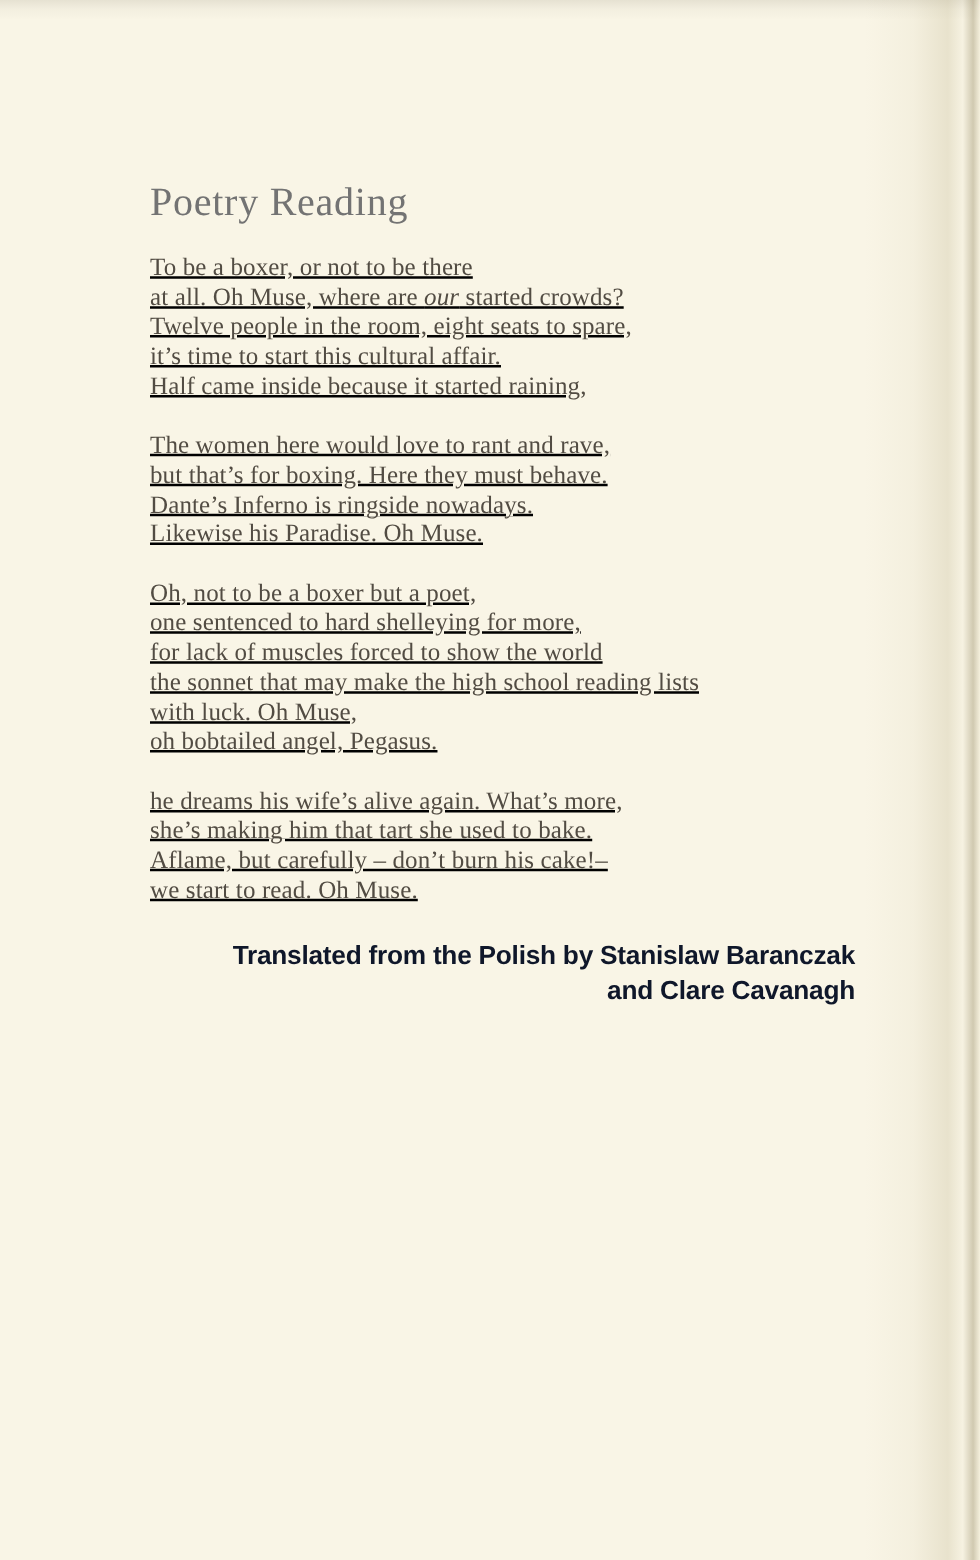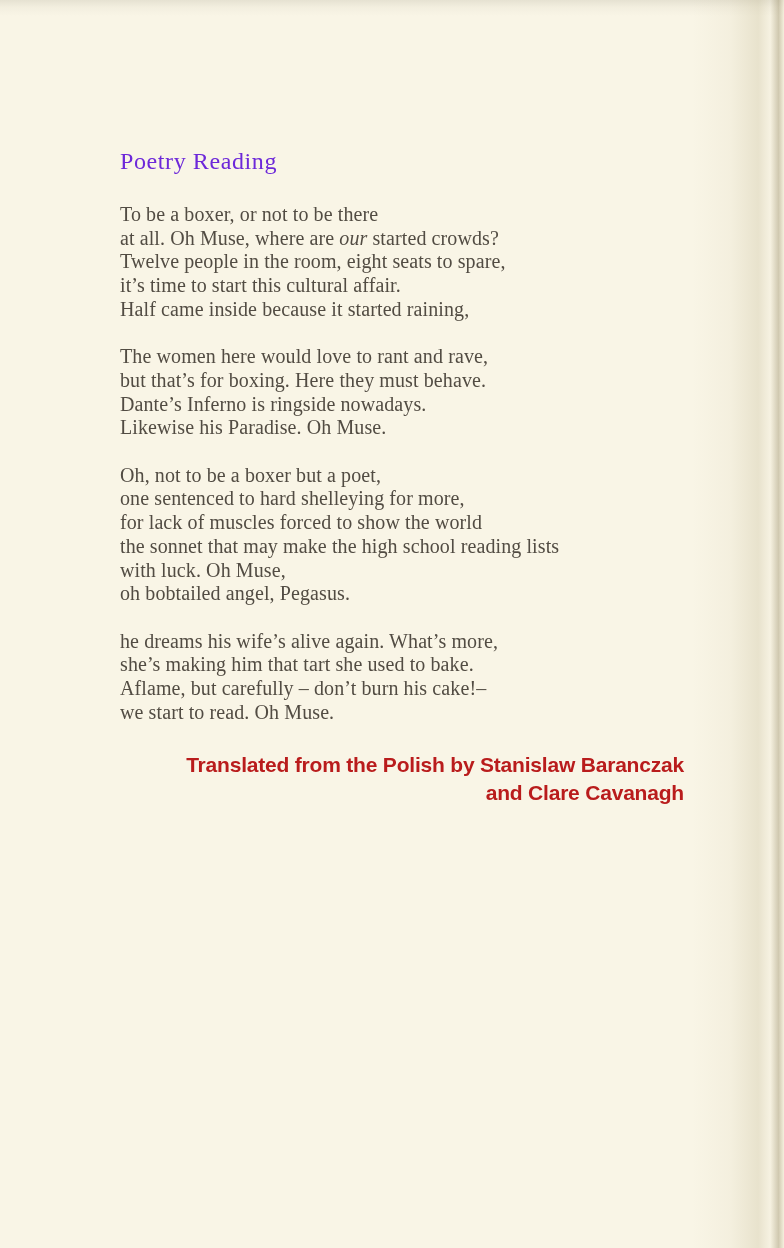--- a/index.html
+++ b/index.html
@@ -38,28 +38,29 @@
     pointer-events: none;
   }
   .content {
     position: absolute;
     left: 120px;
     top: 146px;
     width: 566px;
   }
   .poem-title {
     margin: 0 0 27px 0;
-    font-size: 24px;
+    font-size: 32px;
     line-height: 30px;
     font-weight: normal;
     letter-spacing: 0.6px;
-    color: #6d28d9;
+    color: #737373;
   }
   .stanza {
     margin: 0 0 23.7px 0;
+    text-decoration: underline;
   }
   .line {
     font-size: 20px;
     line-height: 23.7px;
     letter-spacing: 0.1px;
     color: #524c43;
     white-space: nowrap;
   }
   .line em {
     font-style: italic;
@@ -67,21 +68,21 @@
   }
   .credit {
     margin-top: 27px;
     width: 564px;
     text-align: right;
     font-family: "Liberation Sans", sans-serif;
     font-weight: bold;
     font-size: 21px;
     line-height: 28px;
     letter-spacing: -0.2px;
-    color: #b91c1c;
+    color: #0f172a;
   }
 </style>
 </head>
 <body>
 
 <div class="page">
   <div class="top-shade"></div>
   <div class="edge-shade"></div>
 
   <div class="content">

